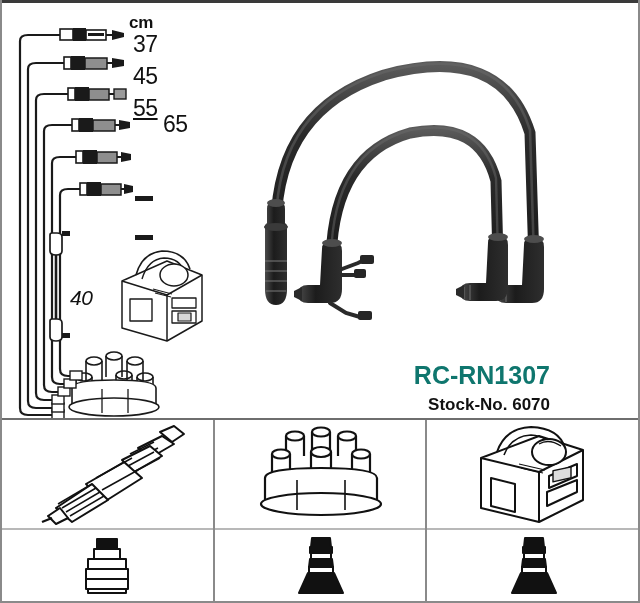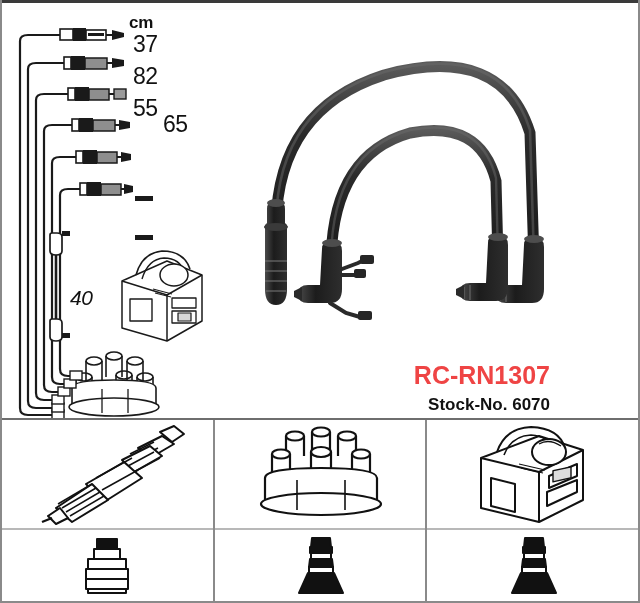--- a/index.html
+++ b/index.html
@@ -66,21 +66,21 @@
     font-size: 21px; color: #111;
     letter-spacing: -0.5px;
     font-style: italic;
   }
 
   
   .product-code {
     position: absolute;
     right: 24px; top: 358px;
     font-size: 25px; font-weight: bold;
-    color: #ef4444; letter-spacing: 0px;
+    color: #0f766e; letter-spacing: 0px;
     text-align: right;
   }
   .stock-no {
     position: absolute;
     right: 24px; top: 392px;
     font-size: 17px; font-weight: bold;
     color: #111; text-align: right;
   }
 
   
@@ -259,22 +259,22 @@
         <rect x="50" y="392" width="12" height="9" fill="#fff" stroke="#1a1a1a" stroke-width="1.4"></rect>
         <rect x="56" y="384" width="12" height="9" fill="#fff" stroke="#1a1a1a" stroke-width="1.4"></rect>
         <rect x="62" y="376" width="12" height="9" fill="#fff" stroke="#1a1a1a" stroke-width="1.4"></rect>
         <rect x="68" y="368" width="12" height="9" fill="#fff" stroke="#1a1a1a" stroke-width="1.4"></rect>
       </g>
     </svg>
 
     <div class="cm-header">cm</div>
 
     <div class="len-label" style="top:28px;">37</div>
-    <div class="len-label" style="top:60px;">82</div>
-    <div class="len-label" style="top:92px;">55</div>
+    <div class="len-label" style="top:60px;">45</div>
+    <div class="len-label" style="top:92px;text-decoration:underline;">55</div>
     <div class="len-label" style="top:108px;margin-left:30px;">65</div>
     <div class="dash-label" style="top:193px;"></div>
     <div class="dash-label" style="top:232px;"></div>
 
     <div class="len-40">40</div>
 
     <svg width="400" height="350" viewBox="0 0 400 350" style="position:absolute;left:232px;top:10px;">
       <defs>
         <linearGradient id="cg" x1="0" y1="0" x2="0" y2="1">
           <stop offset="0%" stop-color="#5a5a5a"></stop>

